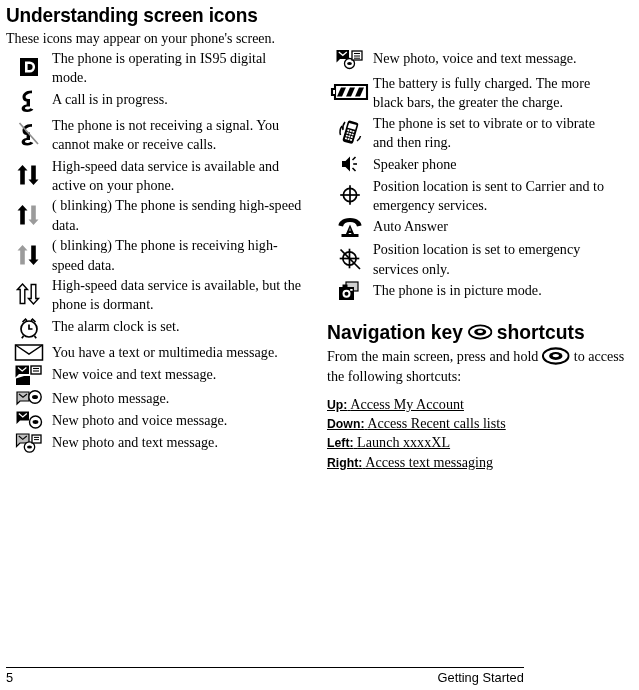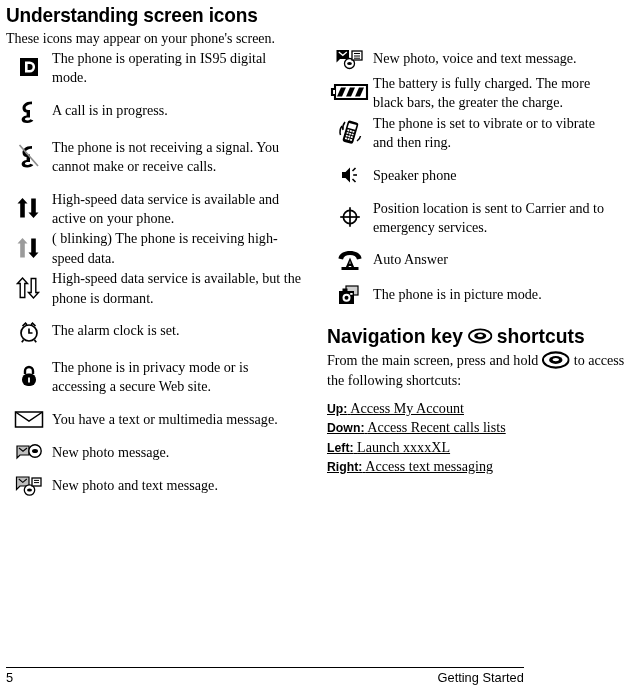--- a/index.html
+++ b/index.html
@@ -53,21 +53,21 @@
   }
   .row .txt{
     flex:1 1 auto;
     font-size:15.2px;
     line-height:19.4px;
     padding-top:0;
     transform:scaleX(0.93);
     transform-origin:left top;
     width:107.5%;
   }
-  .row.gap{margin-top:13px;}
+  .row.gap{margin-top:2px;}
   .row.tight{margin-top:1px;}
 
   
   .navsec{margin-top:16px;}
   h2.nav-title{
     font-family:"Liberation Sans", sans-serif;
     font-weight:bold;
     font-size:20.5px;
     margin:0;
     line-height:23px;
@@ -166,20 +166,29 @@
       <div class="row gap">
         <div class="icoslot">
           <svg class="ic" width="26" height="24" viewBox="0 0 26 24">
             <path d="M6.5 2 L11.5 7.5 L8.8 7.5 L8.8 21.5 L4.2 21.5 L4.2 7.5 L1.5 7.5 Z" fill="#000"></path>
             <path d="M17.5 22 L12.5 16.5 L15.2 16.5 L15.2 2.5 L19.8 2.5 L19.8 16.5 L22.5 16.5 Z" fill="#000"></path>
           </svg>
         </div>
         <div class="txt">High-speed data service is available and active on your phone.</div>
       </div>
 
+      <div class="row tight">
+        <div class="icoslot">
+          <svg class="ic" width="26" height="24" viewBox="0 0 26 24">
+            <path d="M6.5 2 L11.5 7.5 L8.8 7.5 L8.8 21.5 L4.2 21.5 L4.2 7.5 L1.5 7.5 Z" fill="#000"></path>
+            <path d="M17.5 22 L12.5 16.5 L15.2 16.5 L15.2 2.5 L19.8 2.5 L19.8 16.5 L22.5 16.5 Z" fill="#9b9b9b"></path>
+          </svg>
+        </div>
+        <div class="txt">( blinking)  The phone is sending high-speed data.</div>
+      </div>
 
       <div class="row tight">
         <div class="icoslot">
           <svg class="ic" width="26" height="24" viewBox="0 0 26 24">
             <path d="M6.5 2 L11.5 7.5 L8.8 7.5 L8.8 21.5 L4.2 21.5 L4.2 7.5 L1.5 7.5 Z" fill="#9b9b9b"></path>
             <path d="M17.5 22 L12.5 16.5 L15.2 16.5 L15.2 2.5 L19.8 2.5 L19.8 16.5 L22.5 16.5 Z" fill="#000"></path>
           </svg>
         </div>
         <div class="txt">( blinking)  The phone is receiving high-speed data.</div>
       </div>
@@ -201,55 +210,69 @@
             <path d="M12 8.5 L12 13 L15.5 13" fill="none" stroke="#000" stroke-width="1.7"></path>
             <path d="M5.5 6 L8.5 3.2 L10 4.8" fill="none" stroke="#000" stroke-width="1.7"></path>
             <path d="M18.5 6 L15.5 3.2 L14 4.8" fill="none" stroke="#000" stroke-width="1.7"></path>
             <line x1="6.5" y1="20" x2="4.8" y2="22.2" stroke="#000" stroke-width="1.7"></line>
             <line x1="17.5" y1="20" x2="19.2" y2="22.2" stroke="#000" stroke-width="1.7"></line>
           </svg>
         </div>
         <div class="txt">The alarm clock is set.</div>
       </div>
 
-      <div class="row gap">
-        <div class="icoslot">
-          <svg class="ic" width="20" height="24" viewBox="0 0 20 24">
-            <path d="M6 10 L6 7 a4 4 0 0 1 8 0 L14 10" fill="none" stroke="#000" stroke-width="2.4"></path>
-            <rect x="3" y="9.5" width="14" height="12.5" rx="6" fill="#000"></rect>
-            <rect x="9.1" y="13.5" width="1.8" height="5" fill="#fff"></rect>
-          </svg>
-        </div>
-        <div class="txt">The phone is in privacy mode or is accessing a secure Web site.</div>
-      </div>
 
       <div class="row gap">
         <div class="icoslot">
           <svg class="ic" width="30" height="20" viewBox="0 0 30 20">
             <rect x="1.5" y="3" width="27" height="15" fill="#fff" stroke="#000" stroke-width="1.5"></rect>
             <path d="M1.5 3 L15 12 L28.5 3" fill="none" stroke="#000" stroke-width="1.5"></path>
           </svg>
         </div>
         <div class="txt">You have a text or multimedia message.</div>
       </div>
 
 
+      <div class="row gap">
+        <div class="icoslot">
+          <svg class="ic" width="30" height="22" viewBox="0 0 30 22">
+            <path d="M1.5 1.5 L15 1.5 L15 10 L5 10 L1.5 13.5 Z" fill="#000"></path>
+            <path d="M4 3.6 L8.2 7 L12.4 3.6" fill="none" stroke="#fff" stroke-width="1.3"></path>
+            <path d="M2 14.5 L2 21 L16 21 L16 12 L10 12 Z" fill="#000"></path>
+            <rect x="17" y="2" width="10" height="8" fill="#fff" stroke="#000" stroke-width="1.4"></rect>
+            <line x1="19" y1="4.5" x2="25" y2="4.5" stroke="#000" stroke-width="1.1"></line>
+            <line x1="19" y1="7" x2="25" y2="7" stroke="#000" stroke-width="1.1"></line>
+          </svg>
+        </div>
+        <div class="txt">New voice and text message.</div>
+      </div>
 
       <div class="row gap">
         <div class="icoslot">
           <svg class="ic" width="28" height="20" viewBox="0 0 28 20">
             <path d="M2 4 L14 4 L14 13 L5 13 L2 16 Z" fill="#bfbfbf" stroke="#000" stroke-width="1.2"></path>
             <path d="M4 6 L8 9.2 L12 6" fill="none" stroke="#000" stroke-width="1.1"></path>
             <circle cx="20" cy="9" r="6.2" fill="#fff" stroke="#000" stroke-width="1.4"></circle>
             <ellipse cx="20" cy="9" rx="3" ry="2" fill="#000"></ellipse>
           </svg>
         </div>
         <div class="txt">New photo message.</div>
       </div>
 
+      <div class="row gap">
+        <div class="icoslot">
+          <svg class="ic" width="28" height="20" viewBox="0 0 28 20">
+            <path d="M1.5 1.5 L14 1.5 L14 10.5 L5 10.5 L1.5 14 Z" fill="#000"></path>
+            <path d="M3.8 3.6 L7.8 6.9 L11.8 3.6" fill="none" stroke="#fff" stroke-width="1.3"></path>
+            <circle cx="20.5" cy="12" r="6" fill="#fff" stroke="#000" stroke-width="1.4"></circle>
+            <ellipse cx="20.5" cy="12" rx="2.9" ry="1.9" fill="#000"></ellipse>
+          </svg>
+        </div>
+        <div class="txt">New photo and voice message.</div>
+      </div>
 
       <div class="row gap">
         <div class="icoslot">
           <svg class="ic" width="28" height="22" viewBox="0 0 28 22">
             <path d="M1.5 2 L14 2 L14 11 L5 11 L1.5 14.5 Z" fill="#bfbfbf" stroke="#000" stroke-width="1.2"></path>
             <path d="M3.8 4 L7.8 7.3 L11.8 4" fill="none" stroke="#000" stroke-width="1.1"></path>
             <circle cx="14.5" cy="15" r="5.2" fill="#fff" stroke="#000" stroke-width="1.3"></circle>
             <ellipse cx="14.5" cy="15" rx="2.5" ry="1.6" fill="#000"></ellipse>
             <rect x="17" y="3" width="9" height="8" fill="#fff" stroke="#000" stroke-width="1.3"></rect>
             <line x1="19" y1="5.4" x2="24" y2="5.4" stroke="#000" stroke-width="1"></line>
@@ -349,20 +372,31 @@
           <svg class="ic" width="26" height="22" viewBox="0 0 26 22">
             <path d="M13 2 C5 2 1.5 6.5 1.5 9.5 L6 10.5 C6.6 7.4 9.2 6 13 6 C16.8 6 19.4 7.4 20 10.5 L24.5 9.5 C24.5 6.5 21 2 13 2 Z" fill="#000"></path>
             <rect x="4.5" y="18" width="17" height="3" fill="#000"></rect>
             <path d="M13 8.5 L17.5 19 L14.8 19 L14.1 17.1 L11.9 17.1 L11.2 19 L8.5 19 Z" fill="#000"></path>
             <path d="M13 11.8 L12.4 14.8 L13.6 14.8 Z" fill="#fff"></path>
           </svg>
         </div>
         <div class="txt">Auto Answer</div>
       </div>
 
+      <div class="row tight">
+        <div class="icoslot">
+          <svg class="ic" width="26" height="26" viewBox="0 0 26 26">
+            <circle cx="12.5" cy="12.5" r="6.6" fill="#fff" stroke="#000" stroke-width="1.7"></circle>
+            <line x1="12.5" y1="2.7" x2="12.5" y2="22.3" stroke="#000" stroke-width="1.7"></line>
+            <line x1="2.7" y1="12.5" x2="22.3" y2="12.5" stroke="#000" stroke-width="1.7"></line>
+            <line x1="3.5" y1="3.5" x2="23" y2="23" stroke="#000" stroke-width="1.7"></line>
+          </svg>
+        </div>
+        <div class="txt">Position location is set to emergency services only.</div>
+      </div>
 
       <div class="row gap">
         <div class="icoslot">
           <svg class="ic" width="26" height="24" viewBox="0 0 26 24">
             <rect x="9" y="2" width="12" height="9" fill="#cfcfcf" stroke="#000" stroke-width="1.2"></rect>
             <rect x="2" y="7" width="15" height="13" fill="#000"></rect>
             <rect x="5.5" y="4.5" width="5" height="3" fill="#000"></rect>
             <circle cx="9.5" cy="13.8" r="4" fill="#fff"></circle>
             <circle cx="9.5" cy="13.8" r="2" fill="#000"></circle>
             <rect x="13.2" y="9" width="2.4" height="1.8" fill="#fff"></rect>

